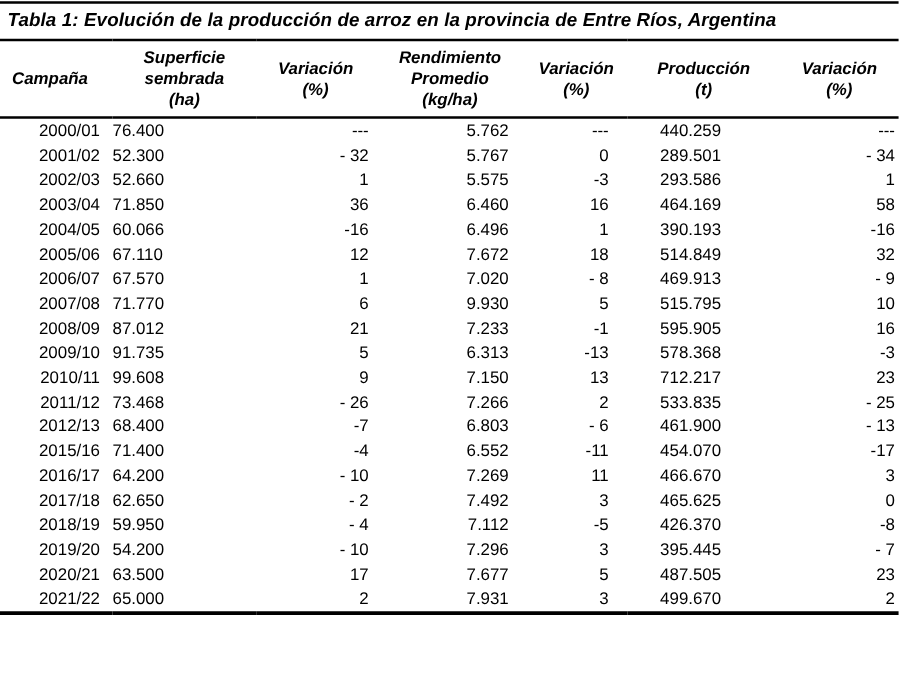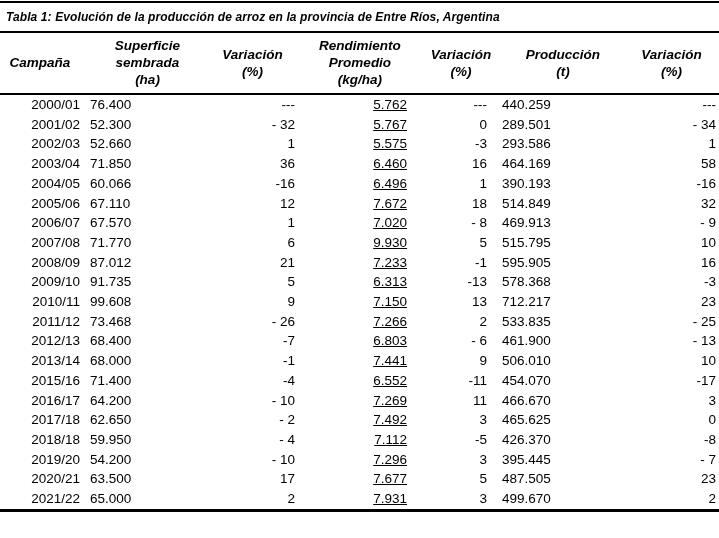--- a/index.html
+++ b/index.html
@@ -15,21 +15,21 @@
   .sheet { width: 719px; }
   .rule {
     width: 719px;
     background: #000;
     border: 0;
   }
   .rule-top { height: 2px; margin-top: 1px; }
   .title {
     height: 28px;
     line-height: 28px;
-    font-size: 12px;
+    font-size: 15px;
     font-weight: bold;
     font-style: italic;
     padding-left: 6px;
     letter-spacing: 0.1px;
     white-space: nowrap;
   }
   table {
     border-collapse: collapse;
     table-layout: fixed;
     width: 719px;
@@ -53,23 +53,23 @@
     line-height: 19.7px;
     padding: 0;
     white-space: nowrap;
     vertical-align: middle;
   }
   
   td.c1 { text-align: right; padding-right: 10px; }
   th.h1 { padding-right: 10px; margin-top: 46px; }
   td.c2 { text-align: left; padding-right: 15px; }
   td.c3 { text-align: right; padding-right: 5px; }
-  td.c4 { text-align: right; padding-right: 13px; text-decoration: underline; }
+  td.c4 { text-align: right; padding-right: 13px; }
   td.c5 { text-align: right; padding-right: 15px; }
-  td.c6 { text-align: left; padding-right: 21px; }
+  td.c6 { text-align: center; padding-right: 21px; }
   td.c7 { text-align: right; padding-right: 3px; }
 </style>
 </head>
 <body>
 
 <div class="sheet">
   <div class="rule rule-top"></div>
   <div class="title">Tabla 1: Evolución de la producción de arroz en la provincia de Entre Ríos, Argentina</div>
   <table>
     <colgroup>
@@ -212,29 +212,20 @@
         <tr>
           <td class="c1">2012/13</td>
           <td class="c2">68.400</td>
           <td class="c3">-7</td>
           <td class="c4">6.803</td>
           <td class="c5">- 6</td>
           <td class="c6">461.900</td>
           <td class="c7">- 13</td>
         </tr>
         <tr>
-          <td class="c1">2013/14</td>
-          <td class="c2">68.000</td>
-          <td class="c3">-1</td>
-          <td class="c4">7.441</td>
-          <td class="c5">9</td>
-          <td class="c6">506.010</td>
-          <td class="c7">10</td>
-        </tr>
-        <tr>
           <td class="c1">2015/16</td>
           <td class="c2">71.400</td>
           <td class="c3">-4</td>
           <td class="c4">6.552</td>
           <td class="c5">-11</td>
           <td class="c6">454.070</td>
           <td class="c7">-17</td>
         </tr>
         <tr>
           <td class="c1">2016/17</td>
@@ -248,21 +239,21 @@
         <tr>
           <td class="c1">2017/18</td>
           <td class="c2">62.650</td>
           <td class="c3">- 2</td>
           <td class="c4">7.492</td>
           <td class="c5">3</td>
           <td class="c6">465.625</td>
           <td class="c7">0</td>
         </tr>
         <tr>
-          <td class="c1">2018/18</td>
+          <td class="c1">2018/19</td>
           <td class="c2">59.950</td>
           <td class="c3">- 4</td>
           <td class="c4">7.112</td>
           <td class="c5">-5</td>
           <td class="c6">426.370</td>
           <td class="c7">-8</td>
         </tr>
         <tr>
           <td class="c1">2019/20</td>
           <td class="c2">54.200</td>

